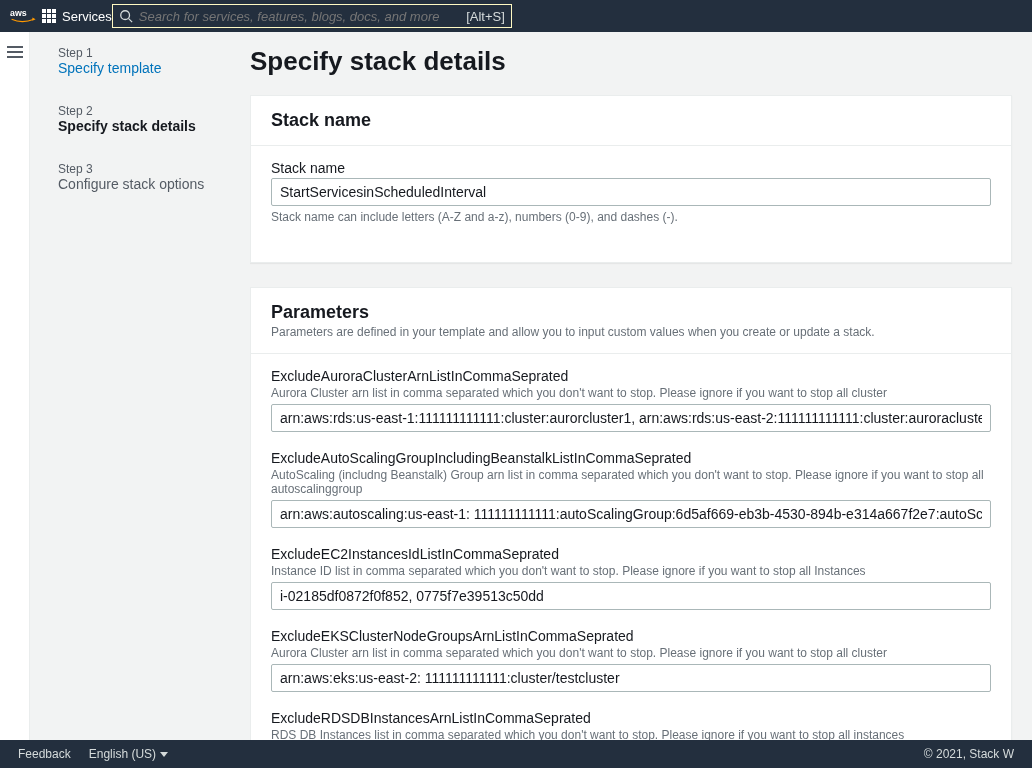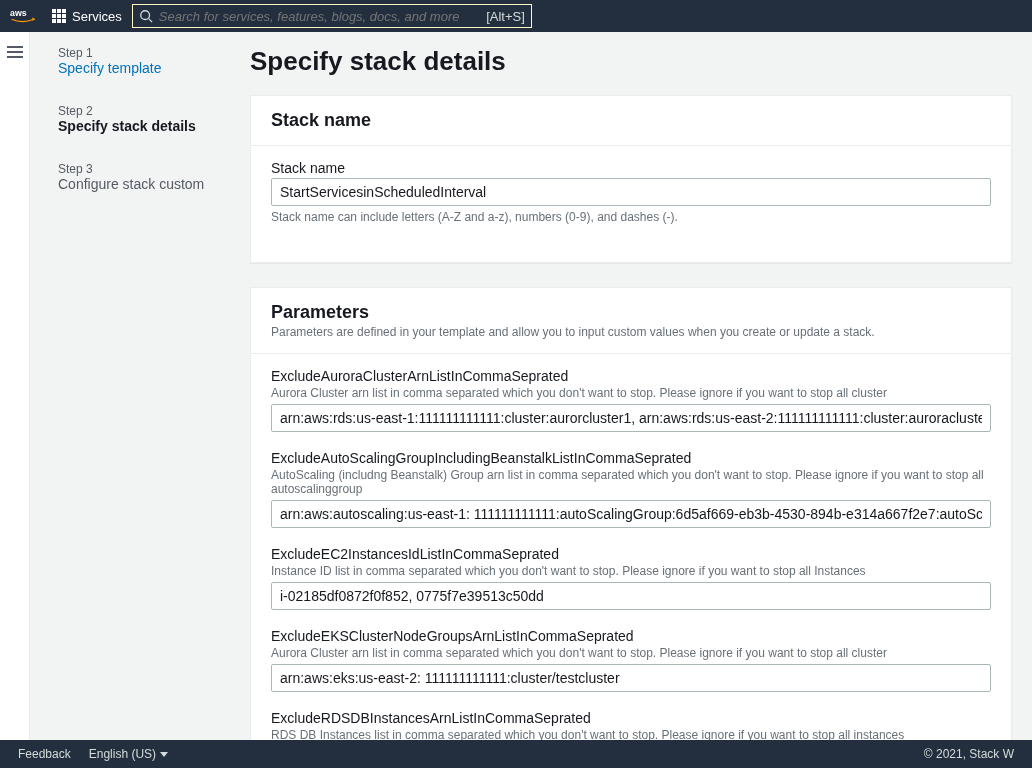--- a/index.html
+++ b/index.html
@@ -1,17 +1,17 @@
 <!DOCTYPE html>
 <html><head>
 <meta charset="utf-8">
 <style>
   * { box-sizing: border-box; margin: 0; padding: 0; }
   html, body { height: 100%; font-family: "Amazon Ember", "Helvetica Neue", Arial, sans-serif; font-size: 14px; color: #16191f; background: #f2f3f3; }
-  .topnav { height: 32px; background: #232f3e; display: flex; align-items: center; padding: 0 10px; gap: 10px; color: #d5dbdb; }
+  .topnav { height: 32px; background: #232f3e; display: flex; align-items: center; padding: 0 10px; color: #d5dbdb; }
   .aws-logo { display: inline-flex; align-items: center; }
   .services-btn { display: flex; align-items: center; gap: 6px; color: #fff; font-size: 13px; cursor: pointer; }
   .dots { display: grid; grid-template-columns: repeat(3, 4px); grid-template-rows: repeat(3, 4px); gap: 1px; }
   .dots span { width: 4px; height: 4px; background: #fff; }
   .search-wrap { display: flex; align-items: center; background: #232f3e; border: 1px solid #fef9c3; height: 24px; padding: 6px 6px; width: 400px; justify-content: space-between; }
   .search-left { display: flex; align-items: center; gap: 6px; flex: 1; }
   .search-wrap input { background: transparent; border: none; color: #d5dbdb; font-style: italic; font-size: 13px; outline: none; width: 100%; }
   .search-wrap .shortcut { color: #d5dbdb; font-size: 13px; font-style: normal; }
   .mag { width: 14px; height: 14px; flex-shrink: 0; }
   .page { display: flex; height: calc(100% - 32px - 28px); }
@@ -91,21 +91,21 @@
     <div class="step">
       <div class="num">Step 1</div>
       <div class="label link">Specify template</div>
     </div>
     <div class="step">
       <div class="num">Step 2</div>
       <div class="label current">Specify stack details</div>
     </div>
     <div class="step">
       <div class="num">Step 3</div>
-      <div class="label">Configure stack custom</div>
+      <div class="label">Configure stack options</div>
     </div>
   </div>
 
   <div class="main">
     <h1>Specify stack details</h1>
 
     <div class="panel">
       <div class="panel-header">
         <h2>Stack name</h2>
       </div>

